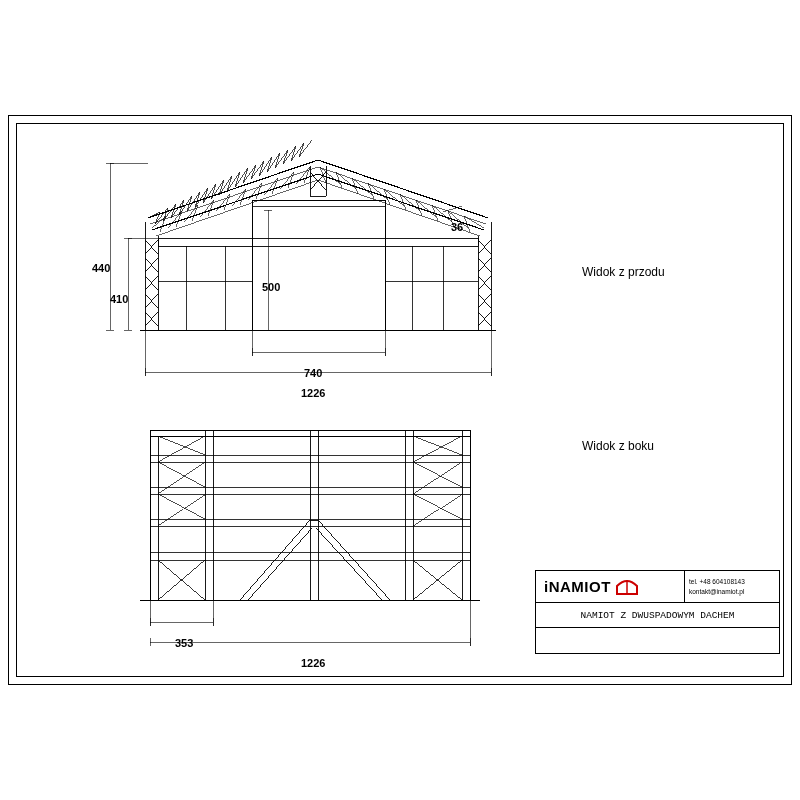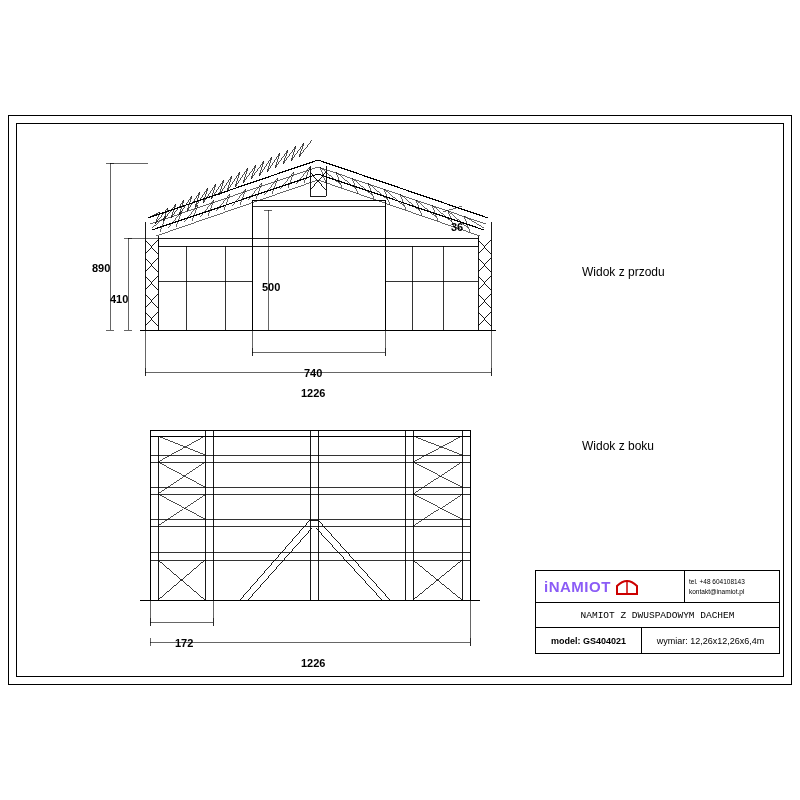--- a/index.html
+++ b/index.html
@@ -57,21 +57,21 @@
     position:absolute;left:0;top:0;width:100%;height:32px;
     border-bottom:1px solid #000;box-sizing:border-box;
     display:flex;align-items:center;
   }
   .tb-logo{
     display:flex;align-items:center;gap:3px;
     padding-left:8px;
     width:148px;box-sizing:border-box;
   }
   .tb-logo-text{
-    font-size:15px;font-weight:bold;letter-spacing:.5px;color:#8b5cf6;
+    font-size:15px;font-weight:bold;letter-spacing:.5px;color:#000000;
   }
   .tb-contact{
     flex:1;
     font-size:6.5px;line-height:1.5;
     color:#000;
     border-left:1px solid #000;
     height:100%;
     display:flex;flex-direction:column;justify-content:center;
     padding-left:4px;box-sizing:border-box;
   }
@@ -250,28 +250,28 @@
         <path d="M150,622 L213,622"></path>
         <path d="M150,618 L150,626 M213,618 L213,626"></path>
         <path d="M150,600 L150,626 M213,600 L213,626"></path>
         <path d="M150,642 L470,642"></path>
         <path d="M150,638 L150,646 M470,638 L470,646"></path>
         <path d="M470,600 L470,646"></path>
       </g>
     </g>
   </svg>
 
-  <div class="lbl b" style="left:92px;top:241px;">890</div>
+  <div class="lbl b" style="left:92px;top:241px;">440</div>
   <div class="lbl b" style="left:110px;top:272px;">410</div>
   <div class="lbl b" style="left:262px;top:260px;text-align:right;">500</div>
   <div class="lbl b" style="left:304px;top:346px;">740</div>
   <div class="lbl b" style="left:301px;top:366px;">1226</div>
   <div class="lbl b" style="left:451px;top:200px;">36</div>
 
-  <div class="lbl b" style="left:175px;top:616px;">172</div>
+  <div class="lbl b" style="left:175px;top:616px;">353</div>
   <div class="lbl b" style="left:301px;top:636px;">1226</div>
 
   <div class="view-title" style="left:582px;top:265px;">Widok z przodu</div>
   <div class="view-title" style="left:582px;top:439px;">Widok z boku</div>
 
   <div class="titleblock">
     <div class="tb-row1">
       <div class="tb-logo">
         <span class="tb-logo-text">iNAMIOT</span>
         <span>
@@ -280,19 +280,15 @@
             <path d="M13 19 L13 5" stroke="#cc0000" stroke-width="1.5"></path>
           </svg>
         </span>
       </div>
       <div class="tb-contact">
         <span>tel. +48 604108143</span>
         <span>kontakt@inamiot.pl</span>
       </div>
     </div>
     <div class="tb-row2">NAMIOT Z DWUSPADOWYM DACHEM</div>
-    <div class="tb-row3">
-      <div class="tb-model">model: GS404021</div>
-      <div class="tb-dim">wymiar:  12,26x12,26x6,4m</div>
-    </div>
   </div>
 
 </div>
 
 </body></html>

